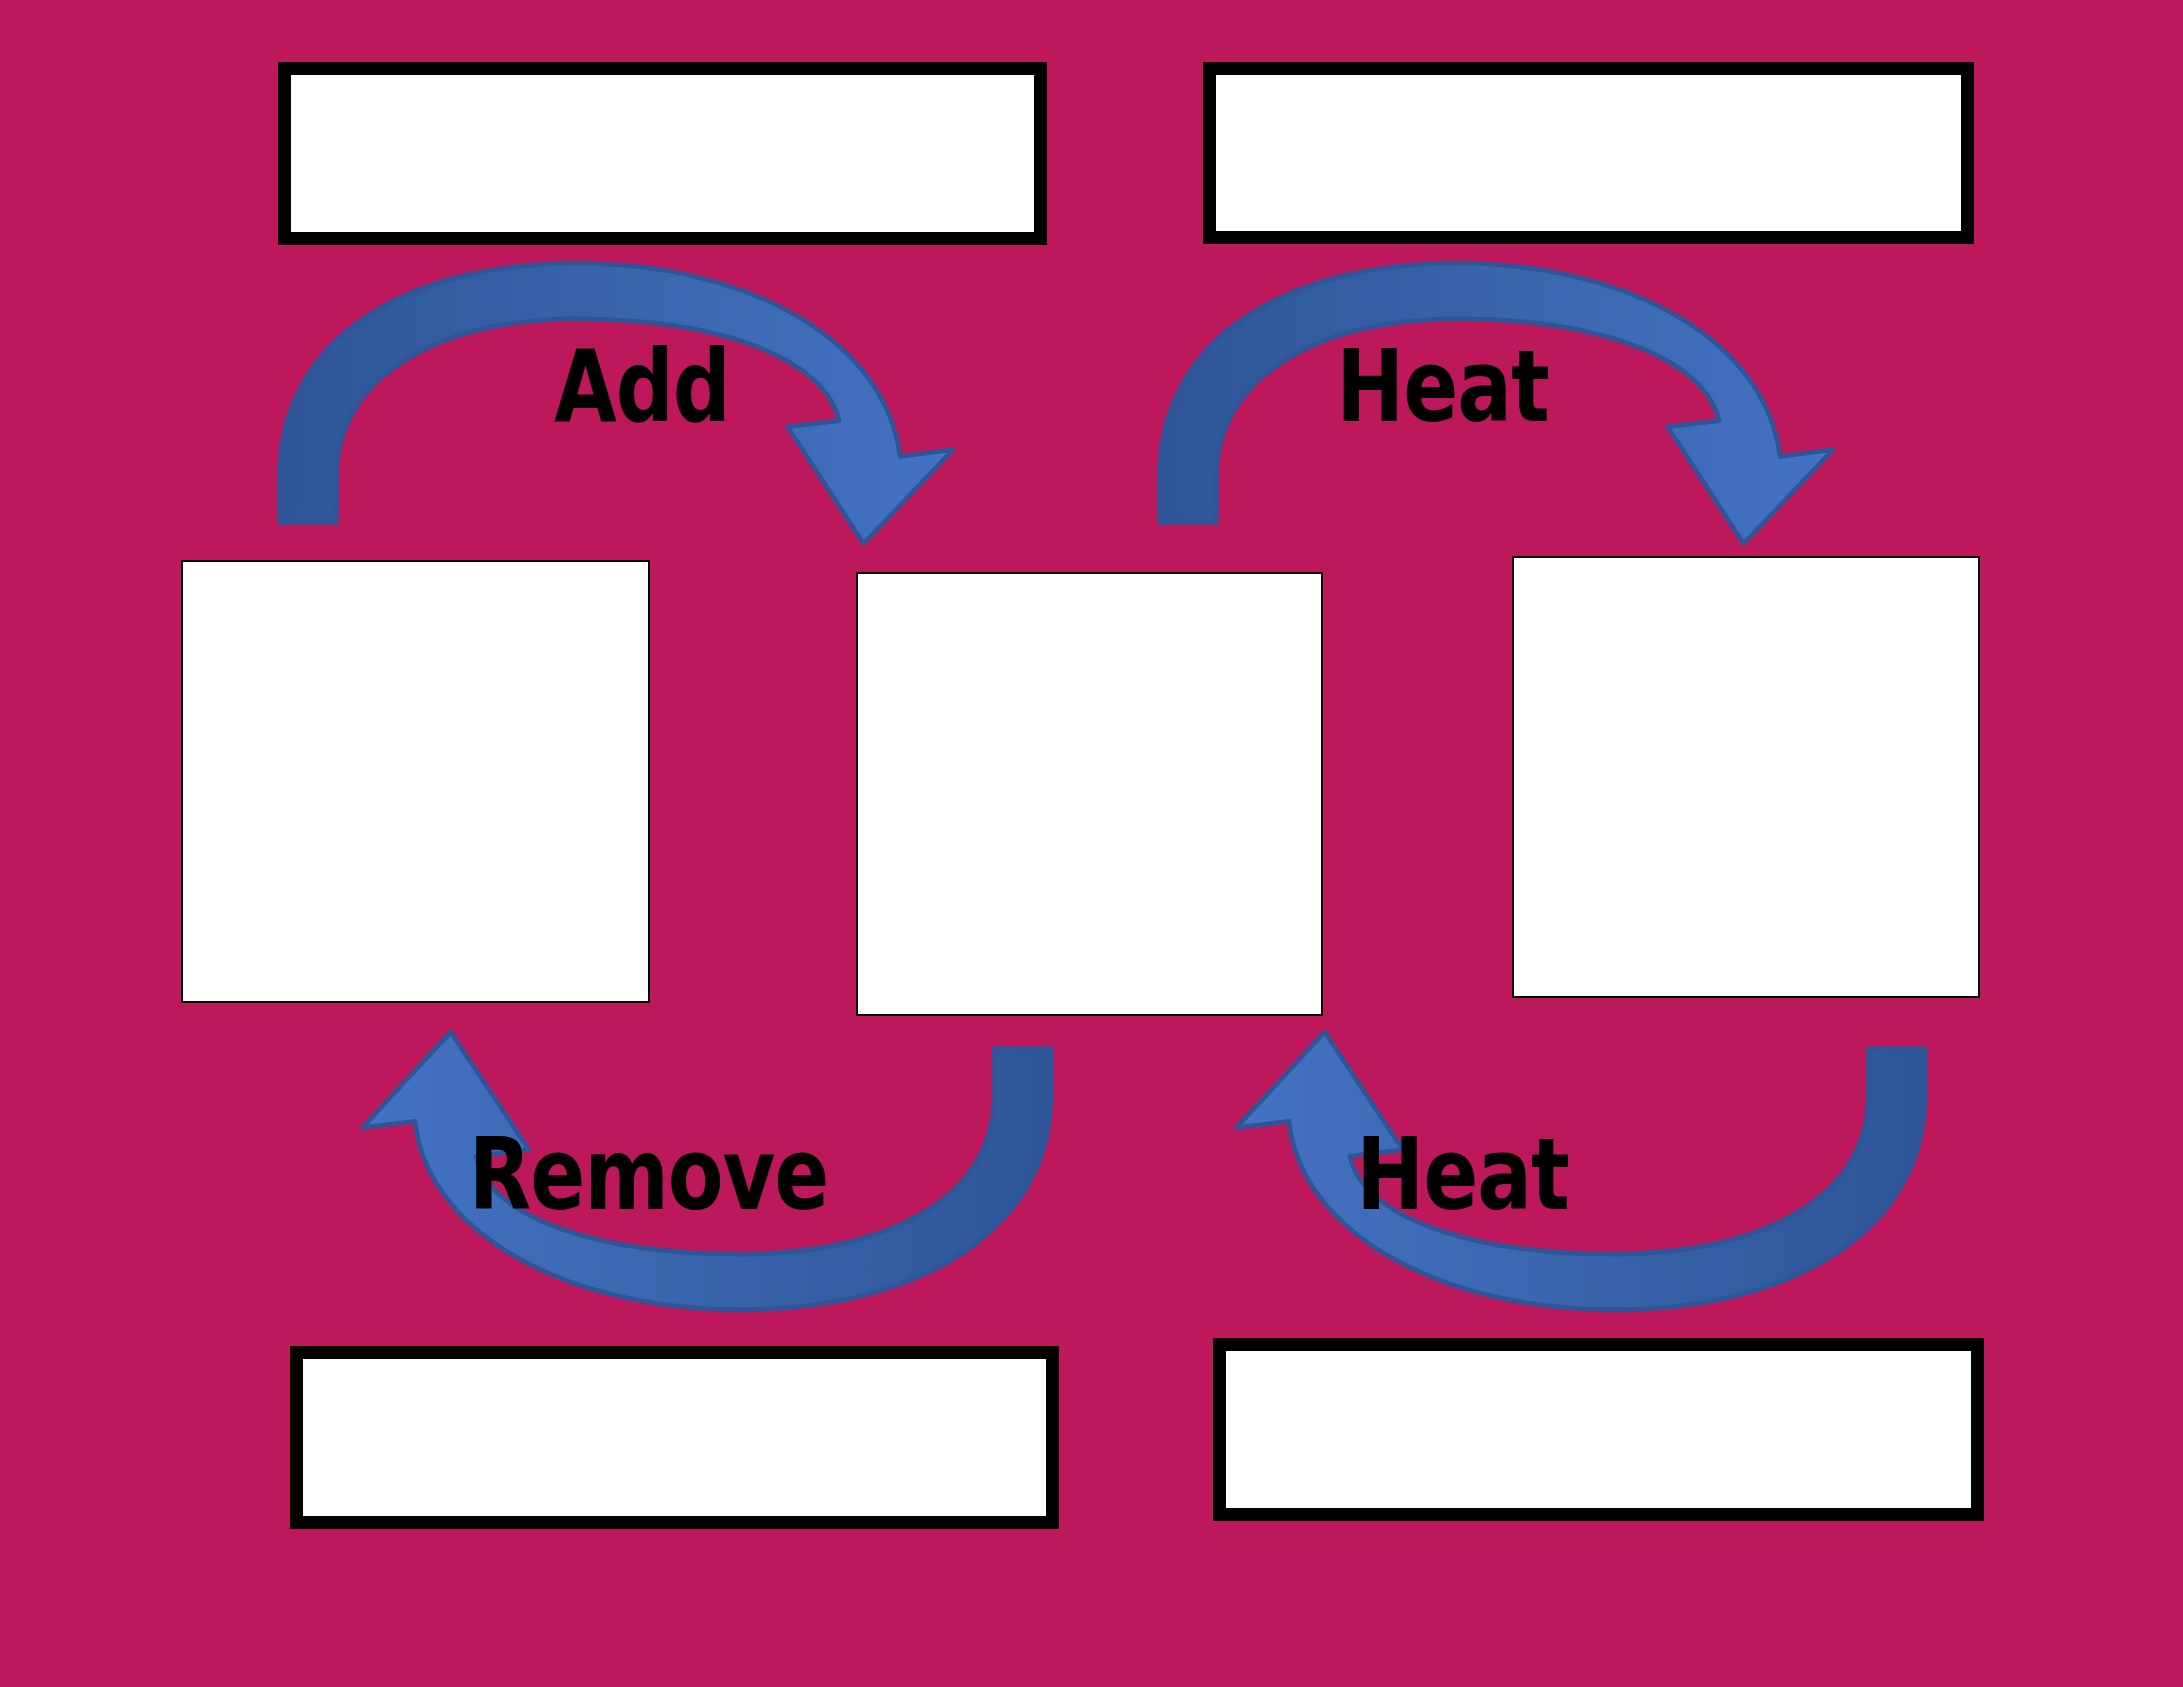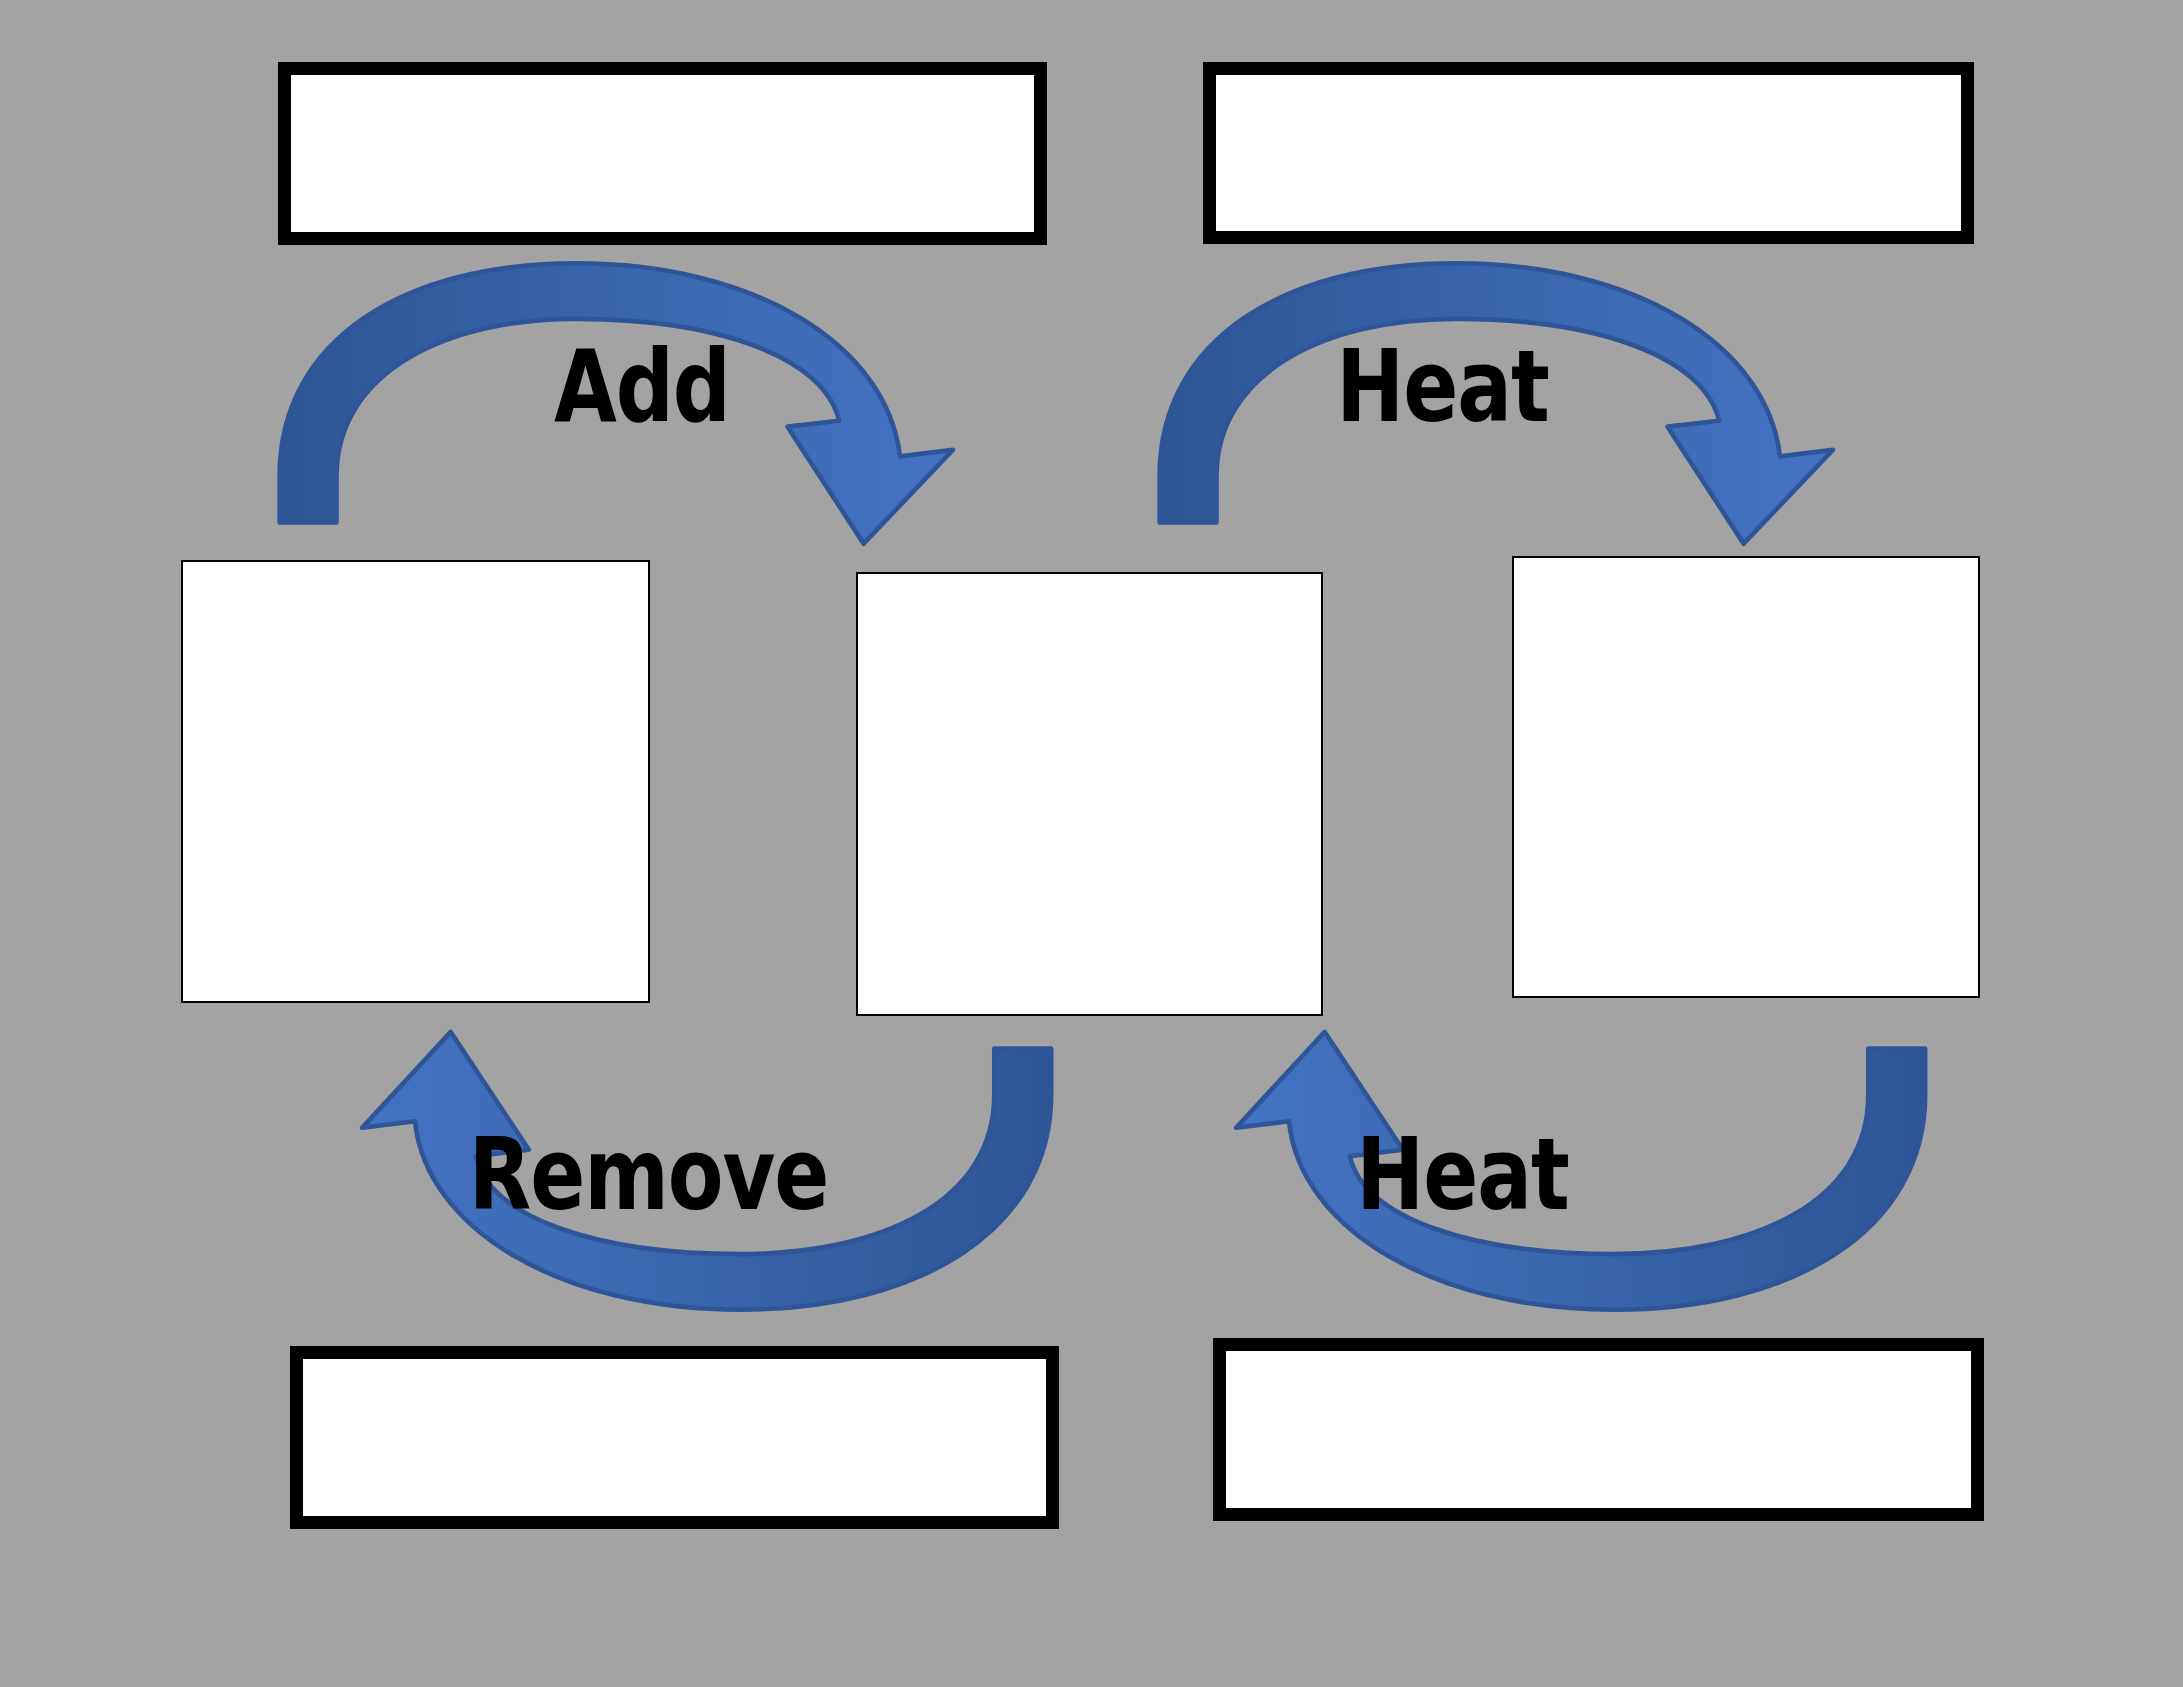--- a/index.html
+++ b/index.html
@@ -4,21 +4,21 @@
 <style>
   html, body {
     margin: 0;
     padding: 0;
     background: #ffffff;
   }
   #canvas {
     position: relative;
     width: 2183px;
     height: 1687px;
-    background: #a3a3a3;
+    background: #be185d;
     overflow: hidden;
     font-family: "DejaVu Sans", sans-serif;
   }
   .box {
     position: absolute;
     box-sizing: border-box;
     background: #ffffff;
     border-style: solid;
     border-color: #000000;
   }

